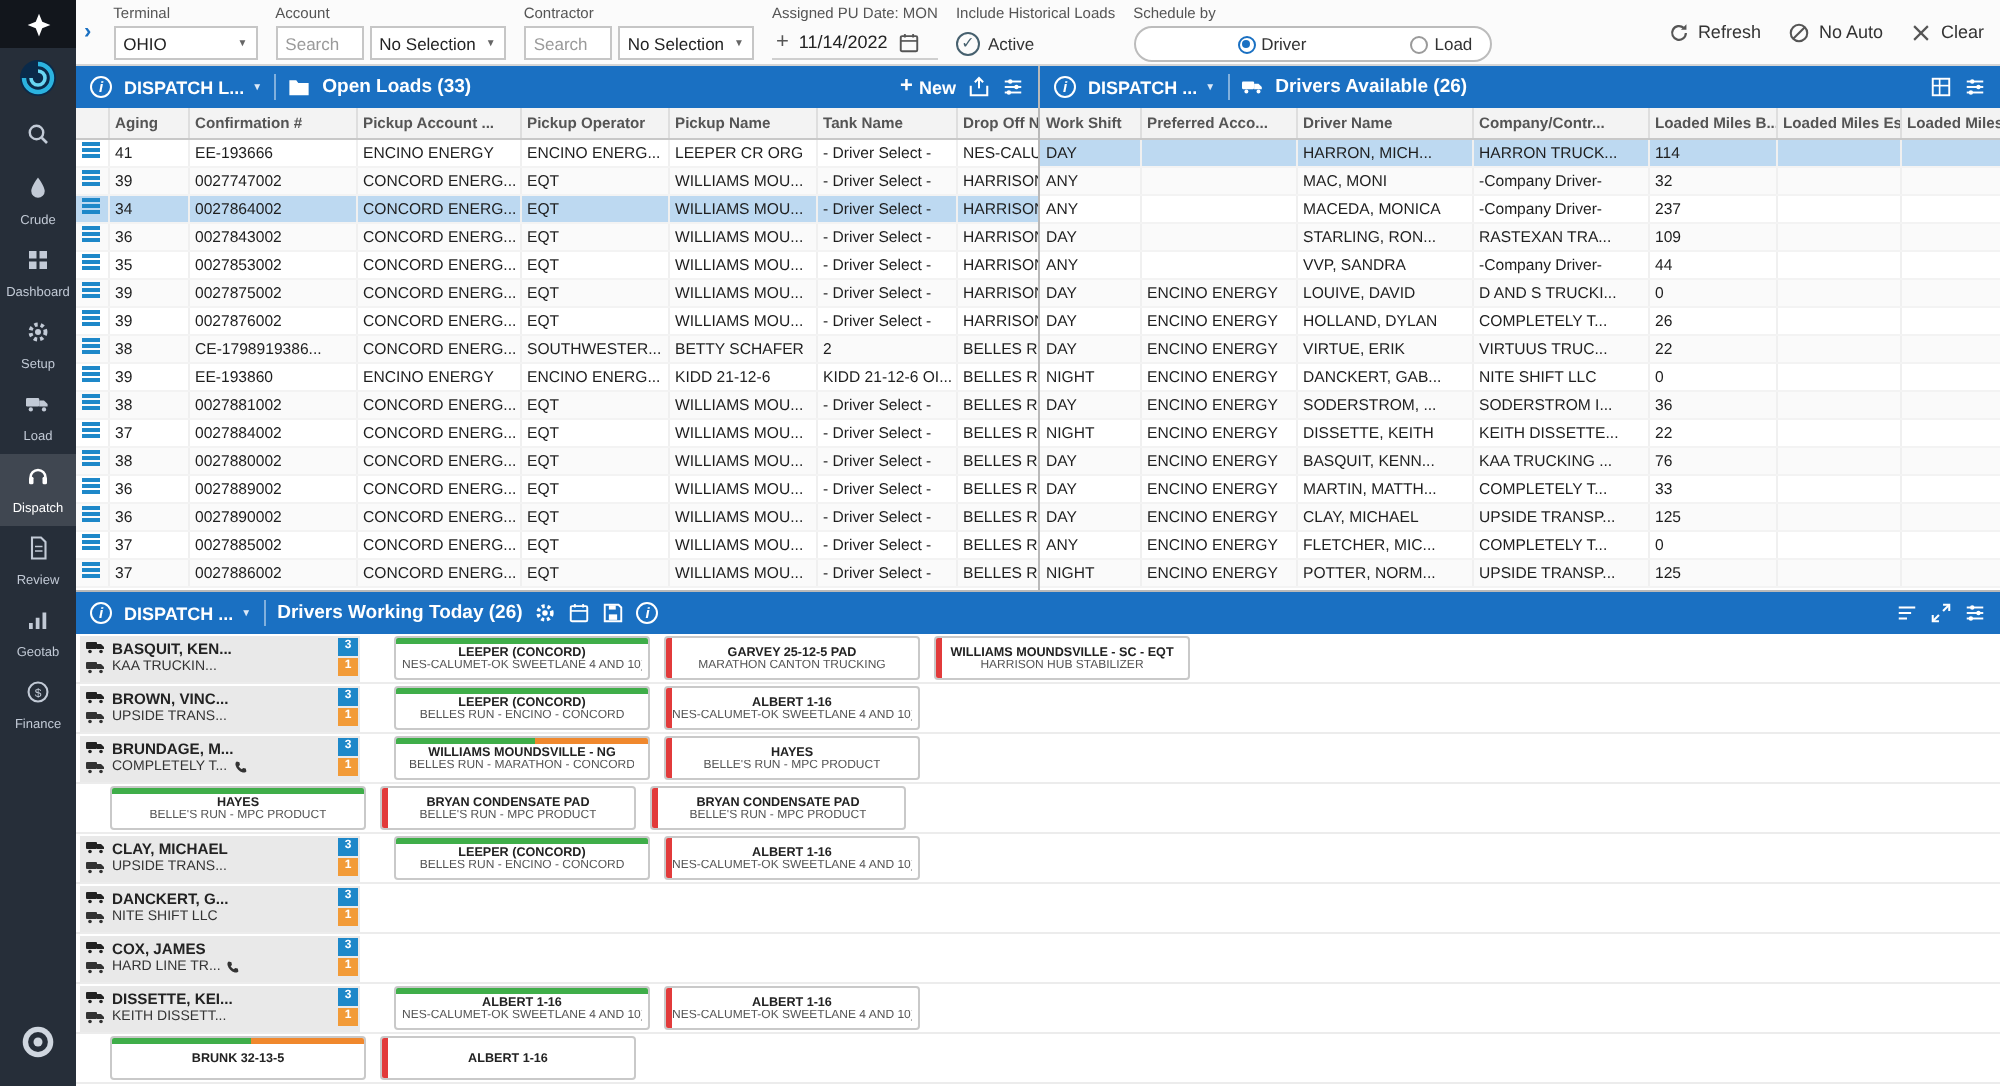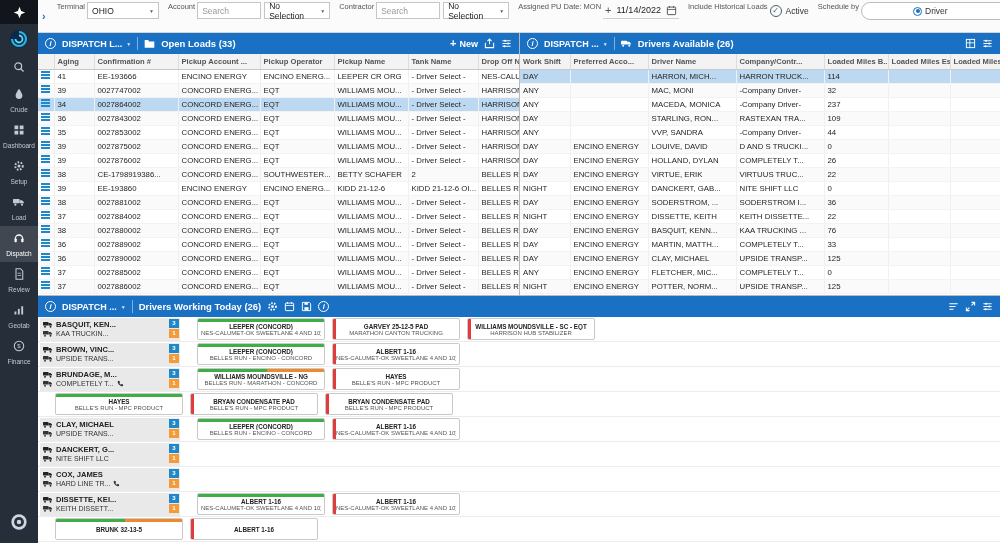--- a/index.html
+++ b/index.html
@@ -15,27 +15,27 @@
   .sb-item{width:38px;padding:4px 0 5px;display:flex;flex-direction:column;align-items:center;gap:2px;color:#c2cad6;cursor:pointer;}
   .sb-item.active{background:rgba(255,255,255,.12);color:#fff;}
   .sb-item svg{width:12px;height:12px;}
   .sb-label{font-size:6.5px;line-height:7px;}
   .sb-bottom{margin-top:auto;padding:6px 0 8px;}
 
   
   .main{flex:1;display:flex;flex-direction:column;min-width:0;}
   .toolbar{height:33px;background:#fbfbfb;border-bottom:1px solid #d5d5d5;display:flex;align-items:flex-start;padding:2px 8px 2px 2px;gap:9px;flex-shrink:0;}
   .collapse{align-self:center;font-size:11px;color:#1a70c2;font-weight:bold;padding:0 2px;cursor:pointer;}
-  .tb-group{display:flex;flex-direction:row;gap:2px;}
+  .tb-group{display:flex;flex-direction:column;gap:2px;}
   .tb-label{font-size:7.5px;color:#555;white-space:nowrap;}
   .tb-row{display:flex;gap:3px;align-items:center;}
   .tb-select{border:1px solid #c6c6c6;background:#fff;font-size:8.5px;color:#222;padding:0 4px;height:17px;display:flex;align-items:center;justify-content:space-between;gap:5px;min-width:72px;cursor:pointer;}
   .tb-select.small{min-width:66px;}
   .caret{font-size:5px;color:#666;}
-  .tb-input{border:1px solid #c6c6c6;height:17px;font-size:8.5px;padding:0 4px;width:64px;color:#222;}
+  .tb-input{border:1px solid #c6c6c6;height:17px;font-size:8.5px;padding:0 4px;width:44px;color:#222;}
   .tb-input::placeholder{color:#9a9a9a;}
   .date-ctrl{display:flex;align-items:center;gap:5px;height:17px;border-bottom:1px solid #cfcfcf;padding:0 2px;}
   .plus{font-size:11px;color:#555;cursor:pointer;line-height:10px;}
   .date-val{font-size:9px;color:#222;cursor:pointer;}
   .ticon svg{width:11px;height:11px;stroke:#555;fill:none;display:block;}
   .hist{display:flex;align-items:center;gap:4px;height:17px;font-size:8.5px;color:#333;cursor:pointer;}
   .chk{width:12px;height:12px;border-radius:50%;border:1.3px solid #46606e;color:#46606e;font-size:8px;display:flex;align-items:center;justify-content:center;}
   .pill{border:1px solid #bcbcbc;border-radius:10px;background:#fff;display:flex;align-items:center;gap:10px;padding:0 9px;height:18px;font-size:8.5px;color:#333;}
   .radio-opt{display:flex;align-items:center;gap:3px;cursor:pointer;padding-left:42px;}
   .radio{width:9px;height:9px;border:1.4px solid #9a9a9a;border-radius:50%;position:relative;}
@@ -72,21 +72,21 @@
   .tbl tr.alt td{background:#fafafa;}
   .tbl tr.selected td{background:#bdd9f1;}
   .icon-col{width:16px;}
   .hamb{display:inline-block;width:9px;}
   .hamb i{display:block;height:1.5px;background:#1e88c9;margin:1.5px 0;}
 
   
   .wbody{flex:1;overflow:hidden;background:#fff;}
   .w-row{display:flex;align-items:center;height:25px;border-bottom:1px solid #ececec;}
   .w-driver{width:140px;height:23px;margin-left:2px;background:#e9e9e9;position:relative;padding:2px 13px 2px 3px;flex-shrink:0;cursor:pointer;overflow:hidden;}
-  .dl1{display:flex;align-items:center;gap:3px;font-size:7.6px;font-weight:bold;color:#222;white-space:nowrap;overflow:hidden;}
+  .dl1{display:flex;align-items:flex-start;gap:3px;font-size:7.6px;font-weight:bold;color:#222;white-space:nowrap;overflow:hidden;}
   .dl2{display:flex;align-items:center;gap:3px;font-size:7px;color:#333;white-space:nowrap;overflow:hidden;margin-top:1px;}
   .dico svg{width:10px;height:7px;fill:#444;display:block;}
   .phico svg{width:7px;height:7px;fill:#333;display:block;}
   .badges{position:absolute;right:1px;top:1px;display:flex;flex-direction:column;gap:1px;}
   .badge{width:10px;height:9px;font-size:6px;font-weight:bold;color:#fff;display:flex;align-items:center;justify-content:center;}
   .badge.blue{background:#1e88c9;}
   .badge.orange{background:#f29b38;}
   .w-cards{display:flex;gap:7px;margin-left:17px;}
   .card{width:128px;height:22px;background:#fff;border:1px solid #c9c9c9;border-radius:2px;position:relative;display:flex;flex-direction:column;align-items:center;justify-content:center;overflow:hidden;padding:1px 3px;cursor:pointer;}
   .ct{font-size:6.3px;font-weight:bold;color:#222;white-space:nowrap;overflow:hidden;max-width:100%;}

